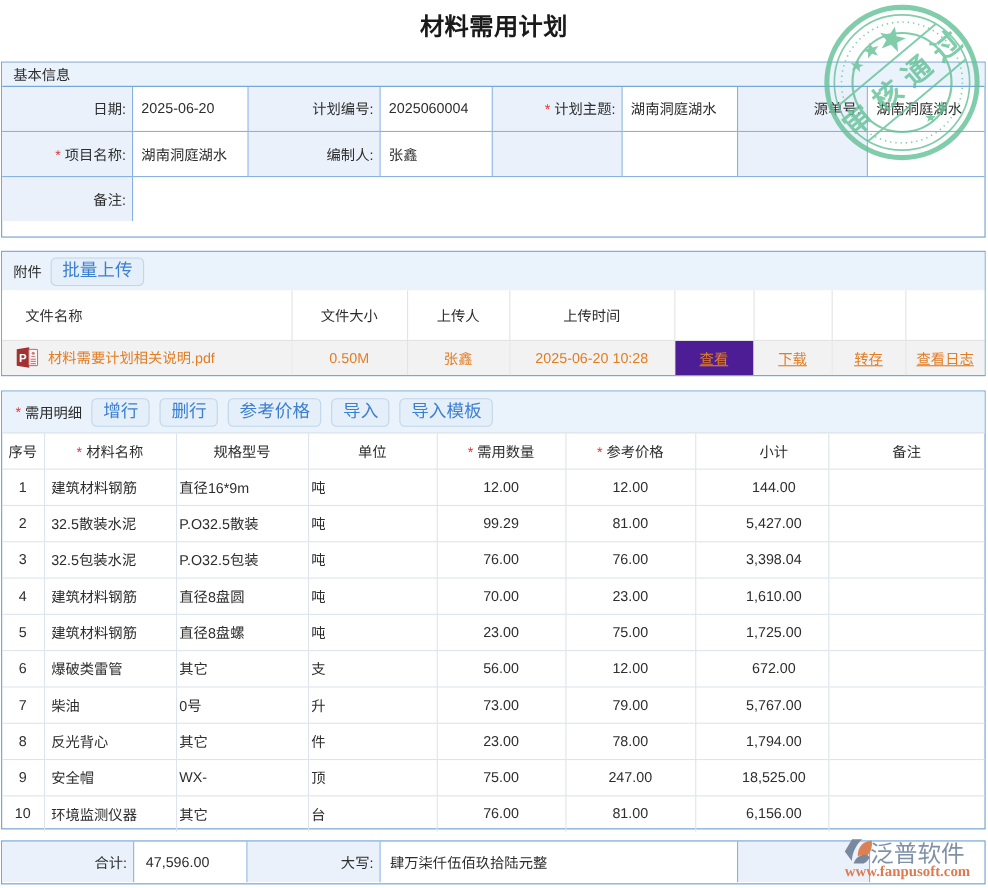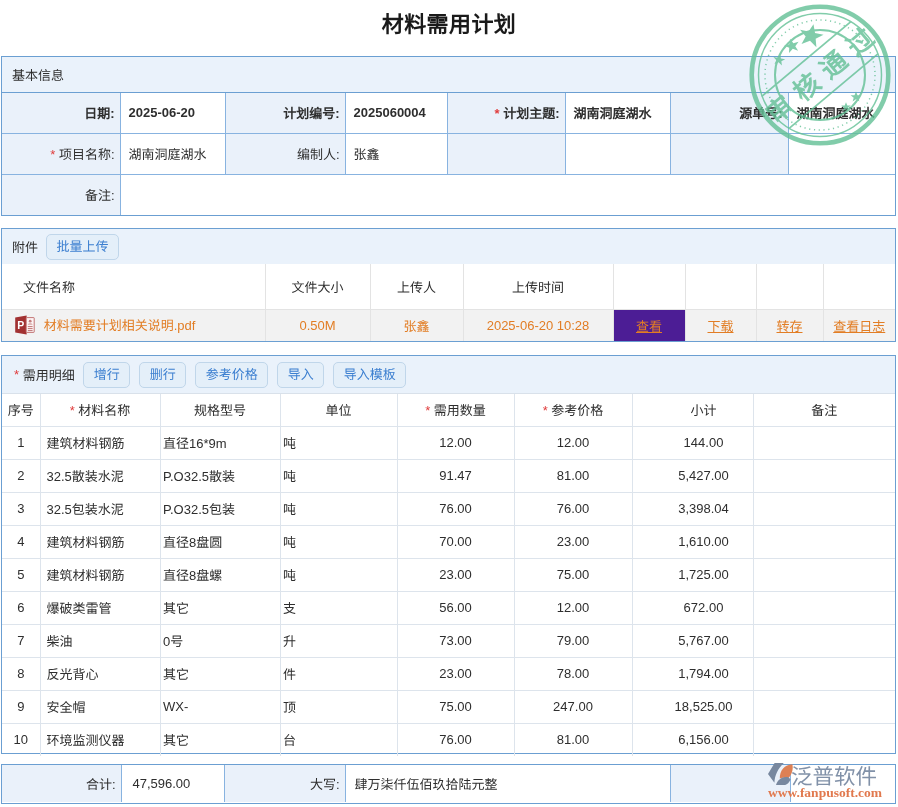--- a/index.html
+++ b/index.html
@@ -9,26 +9,26 @@
 body { position:relative; overflow:hidden; }
 .title { position:absolute; top:12px; left:0; width:898px; text-align:center;
   font-size:22px; font-weight:bold; color:#1a1a1a; letter-spacing:0.4px; line-height:26px; }
 .box { position:absolute; left:1px; width:895px; border:1px solid #6b9fd2; background:#fff; }
 .sechead { background:#eaf2fb; display:flex; align-items:center; padding-left:10px; }
 .red { color:#e03c3c; font-style:normal; }
 table { border-collapse:collapse; table-layout:fixed; width:100%; }
 td { overflow:hidden; white-space:nowrap; font-size:13px; }
 
 #basic { top:56px; height:160px; }
-#basic .sechead { height:36px; border-bottom:1px solid #6b9fd2; }
+#basic .sechead { height:22px; border-bottom:1px solid #6b9fd2; }
 #basic td { border:1px solid #88b3e0; height:40px; padding:0 8px; }
 #basic tr:nth-child(2) td, #basic tr:nth-child(3) td { height:41px; }
 #basic tr td:first-child { border-left:none; }
 #basic tr td:last-child { border-right:none; }
-#basic tr:first-child td { border-top:none;font-weight:bold; }
+#basic tr:first-child td { border-top:none; }
 #basic tr:last-child td { border-bottom:none; }
 #basic .lab { background:#eaf1fa; text-align:right; padding-right:5px; }
 
 #attach { top:228px; }
 #attach .sechead { height:35px; }
 #attach td { border-right:1px solid #e3e3e3; height:45px; }
 #attach tr td:last-child { border-right:none;margin-top:11px; }
 #attach .hrow td { border-bottom:1px solid #e3e3e3; background:#fff; }
 #attach .drow td { height:32px; background:#f2f2f2; color:#e27d24; }
 #attach .ct { text-align:center; }
@@ -39,21 +39,21 @@
 #detail td { border:1px solid #dde4ec; height:33px; padding:0 4px; text-align:center; }
 #detail tr td:first-child { border-left:none; }
 #detail tr td:last-child { border-right:none; }
 #detail tr.hr0 td { border-top:none; height:32px; }
 #detail tr:last-child td { border-bottom:none; }
 #detail td.lt { text-align:left; padding-left:2.5px; }
 #detail tr:not(.hr0) td:nth-child(2) { text-align:left; padding-left:6px; }
 #detail td:nth-child(7) { padding-right:14px;padding-left:36px; }
 
 .btn { display:inline-block; background:#e4eff9; border:1px solid #c0d6ea; color:#3c7fd0;
-  border-radius:5px; font-size:13px; text-align:center; line-height:24px; height:26px;
+  border-radius:5px; font-size:16px; text-align:center; line-height:24px; height:26px;
   padding:0 9.5px; margin-right:9px; }
 
 #foot { top:764px; height:40px; }
 #foot td { border:1px solid #88b3e0; height:37px; padding:0 8px; }
 #foot tr td:first-child { border-left:none; }
 #foot tr td:last-child { border-right:none; }
 #foot td { border-top:none; border-bottom:none; }
 #foot .lab { background:#eaf1fa; text-align:right; padding-right:5px; }
 
 #stamp { position:absolute; left:745px; top:0px; width:153px; height:155px; }
@@ -191,21 +191,21 @@
           <td>12.00</td>
           <td>12.00</td>
           <td>144.00</td>
           <td></td>
         </tr>
     <tr>
           <td>2</td>
           <td class="lt">32.5散装水泥</td>
           <td class="lt">P.O32.5散装</td>
           <td class="lt">吨</td>
-          <td>91.47</td>
+          <td>99.29</td>
           <td>81.00</td>
           <td>5,427.00</td>
           <td></td>
         </tr>
     <tr>
           <td>3</td>
           <td class="lt">32.5包装水泥</td>
           <td class="lt">P.O32.5包装</td>
           <td class="lt">吨</td>
           <td>76.00</td>

